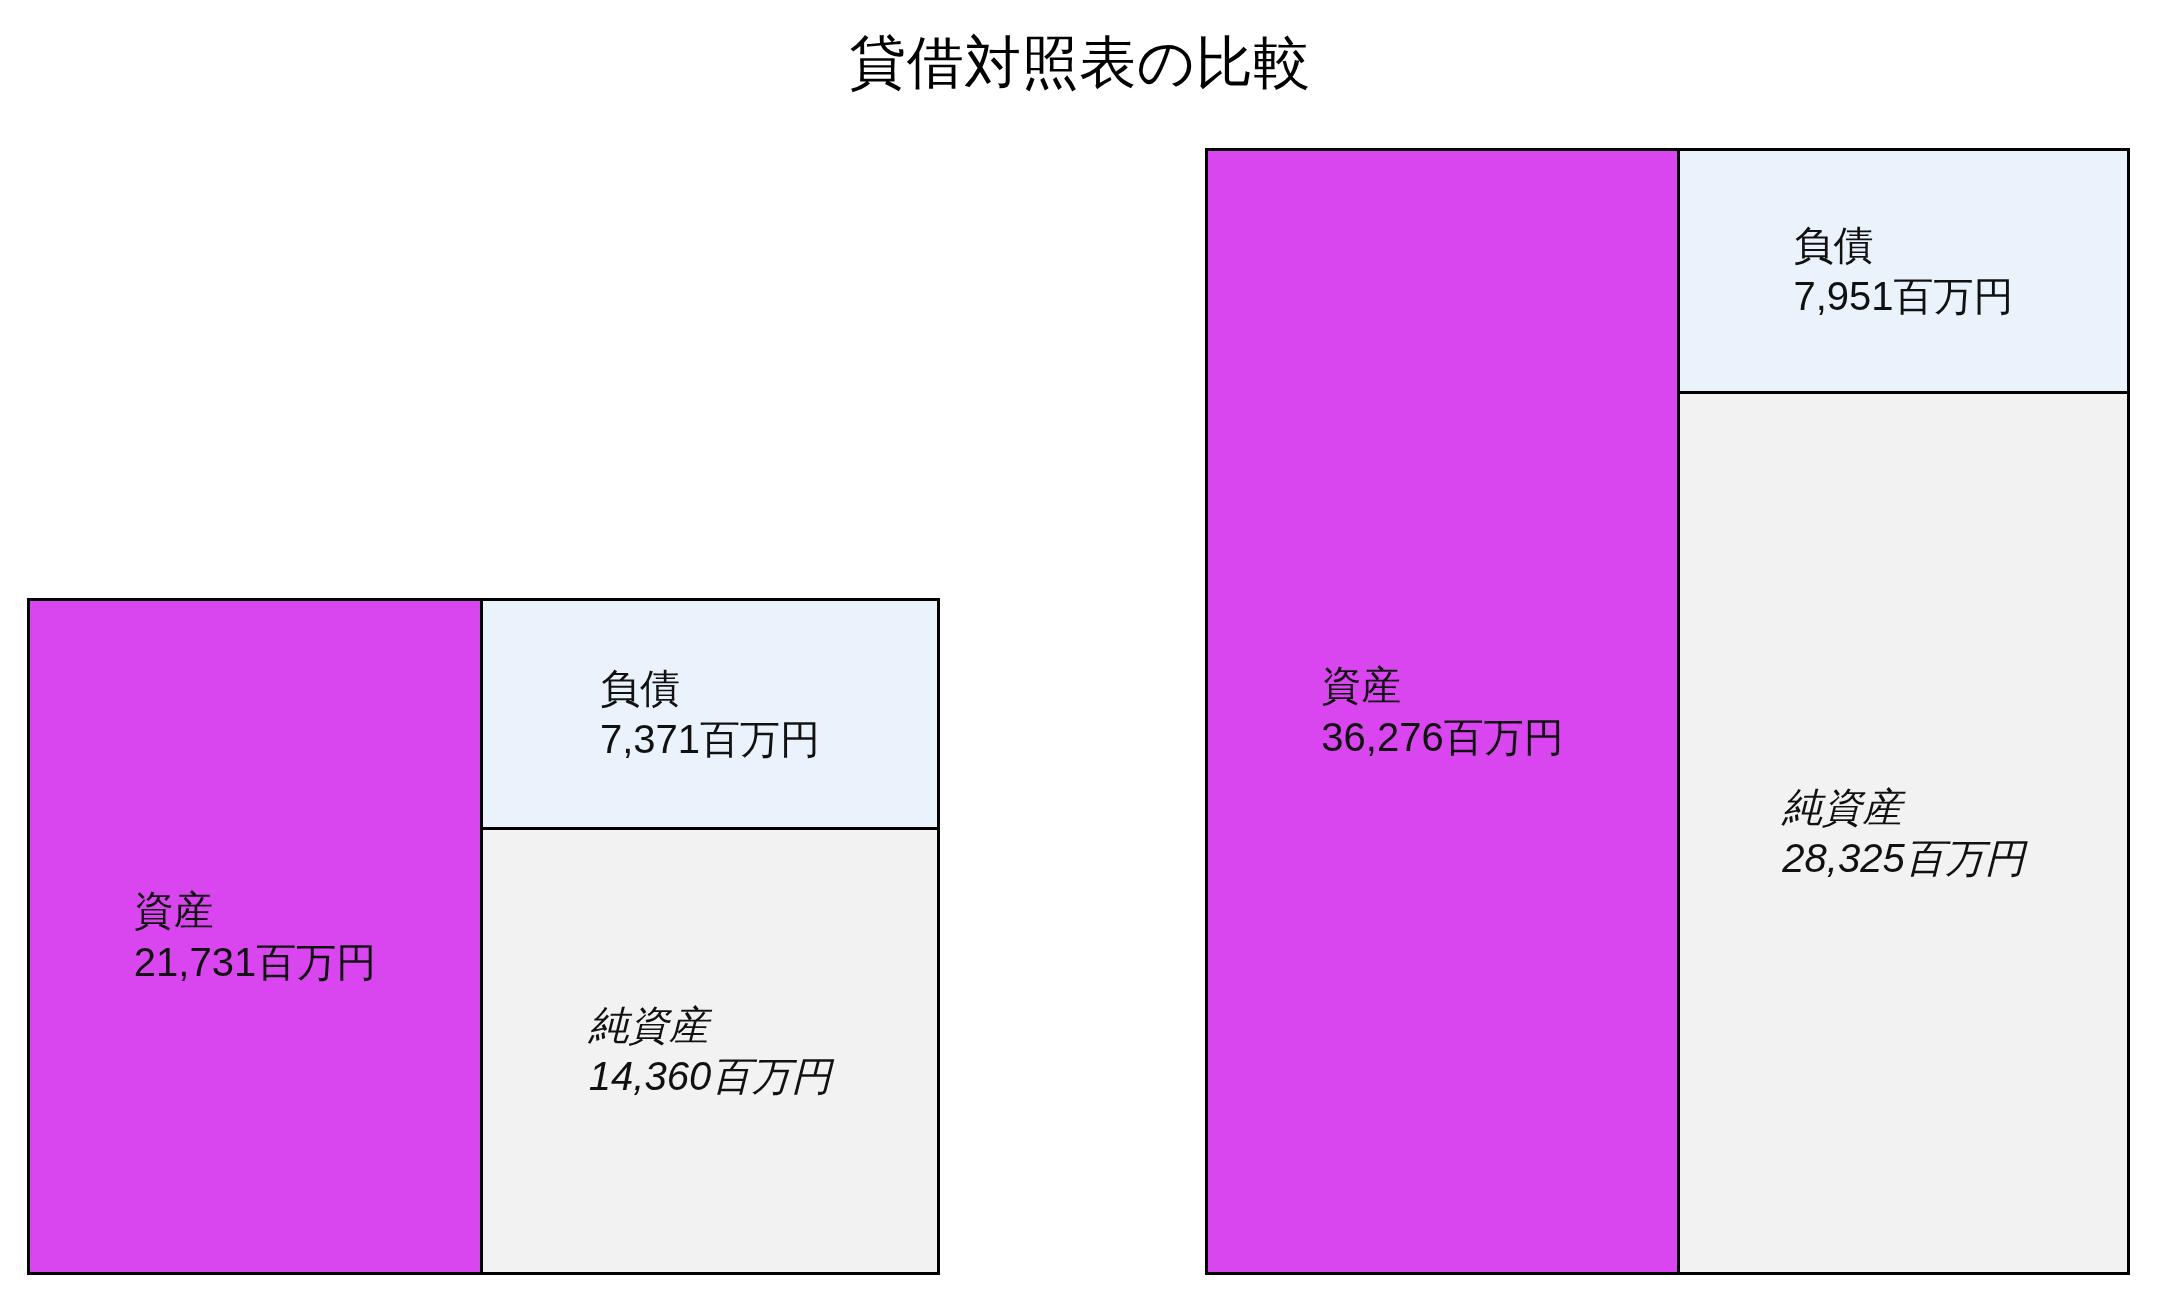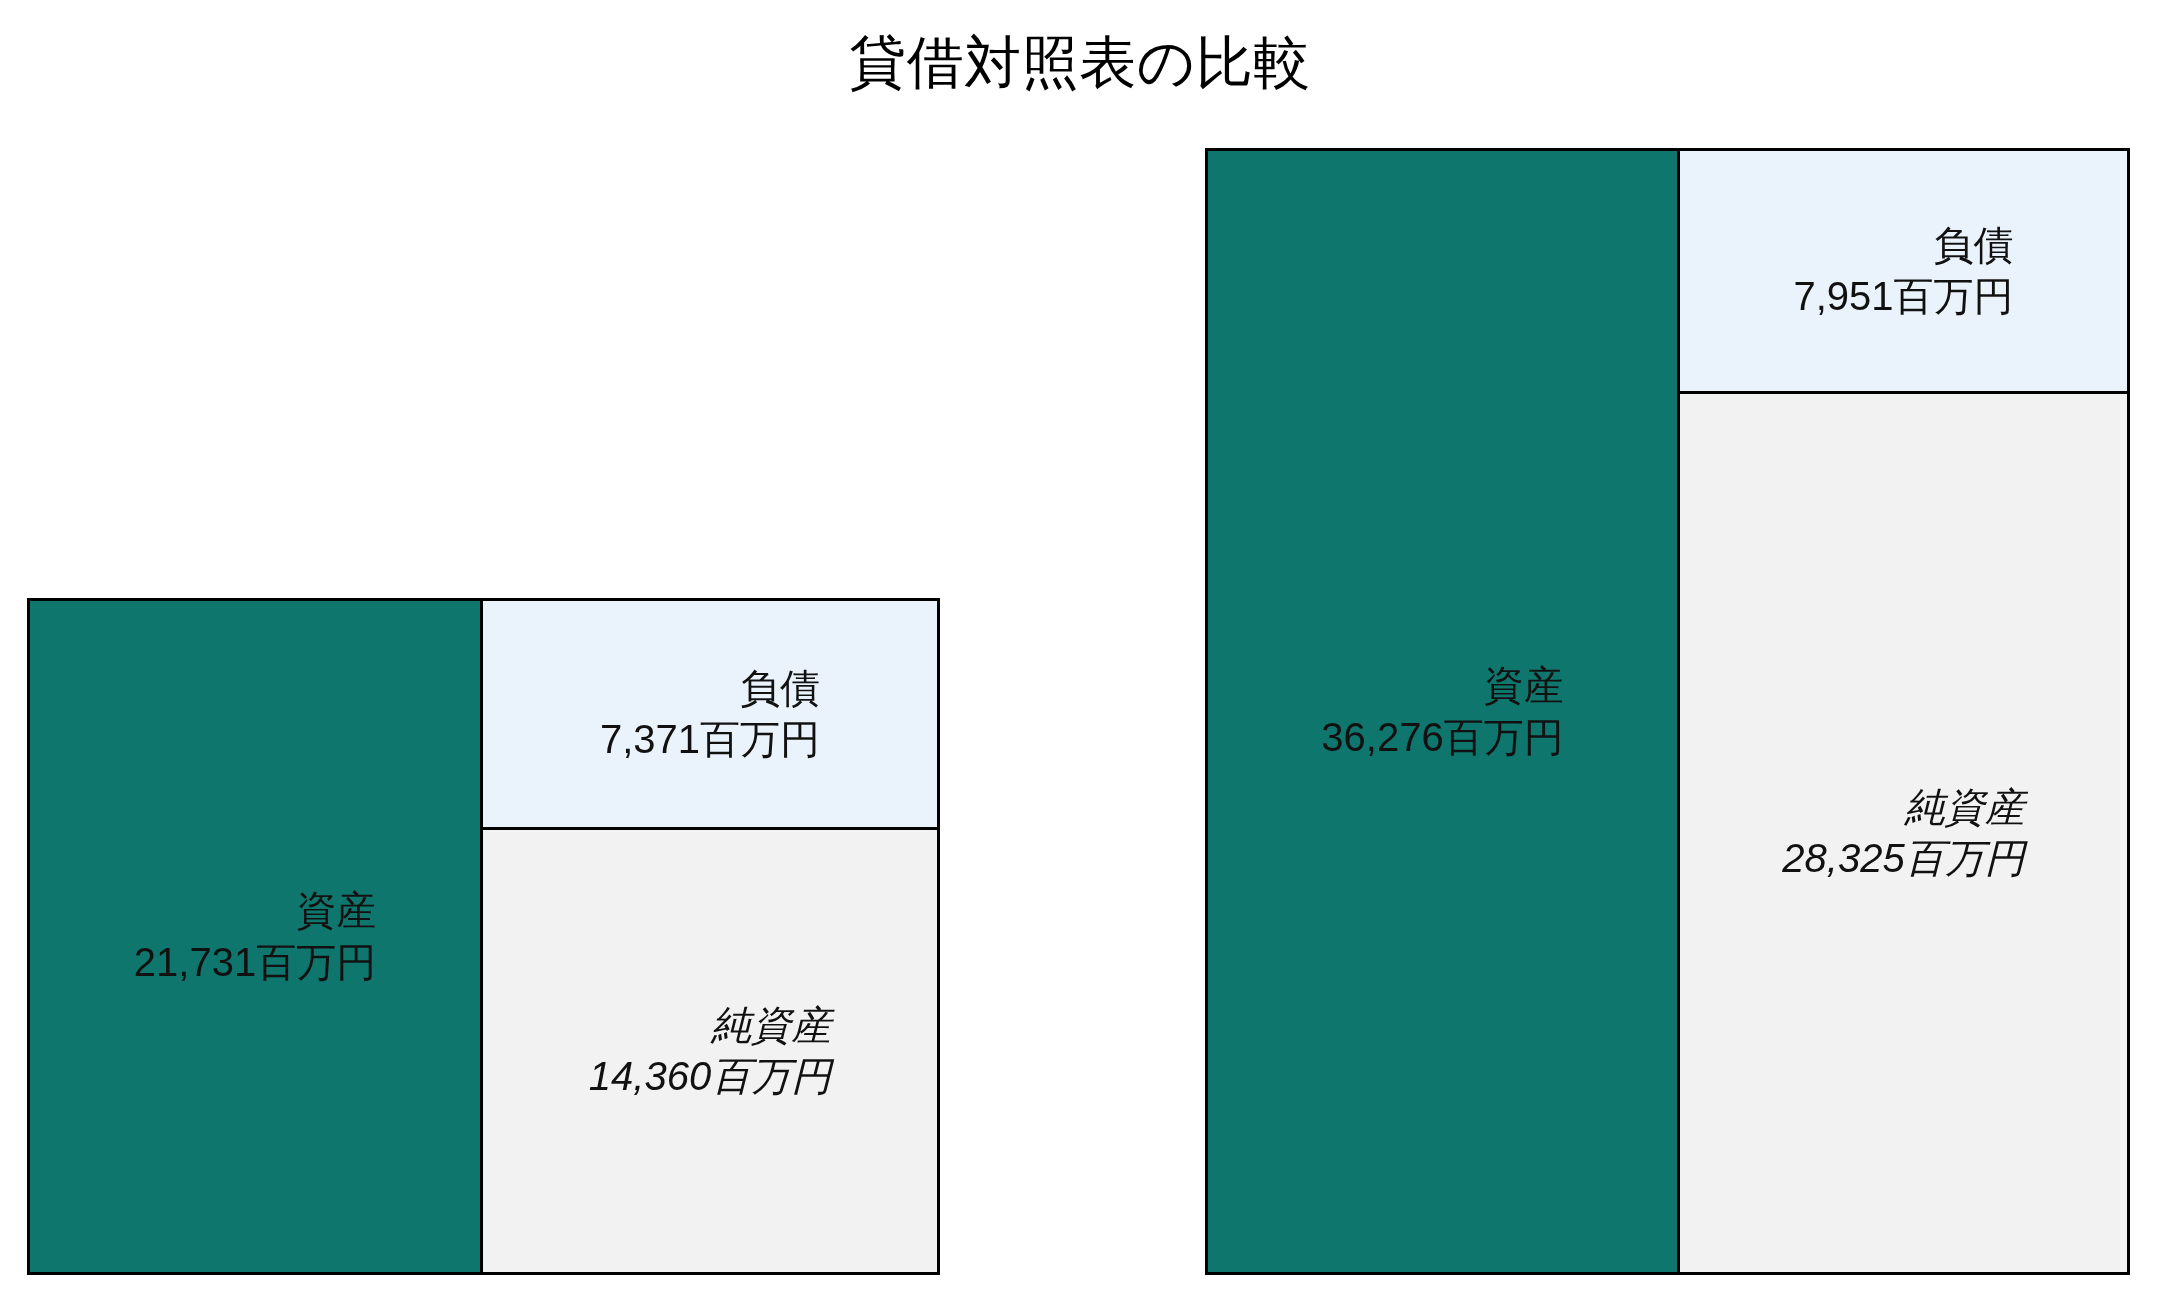--- a/index.html
+++ b/index.html
@@ -43,24 +43,24 @@
     position: absolute;
   }
 
   .bs-box {
     position: absolute;
     box-sizing: border-box;
     border: 3px solid #000000;
     display: flex;
     align-items: center;
     justify-content: center;
-    text-align: right;
+    text-align: left;
   }
 
-  .fill-asset   { background: #0f766e; }
+  .fill-asset   { background: #d946ef; }
   .fill-liab    { background: #eaf3fc; }
   .fill-equity  { background: #f2f2f2; font-style: italic; }
 
   .box-label {
     font-size: 40px;
     line-height: 1.28;
     font-weight: 400;
     color: #111111;
     white-space: pre-line;
     padding: 0 6px;

